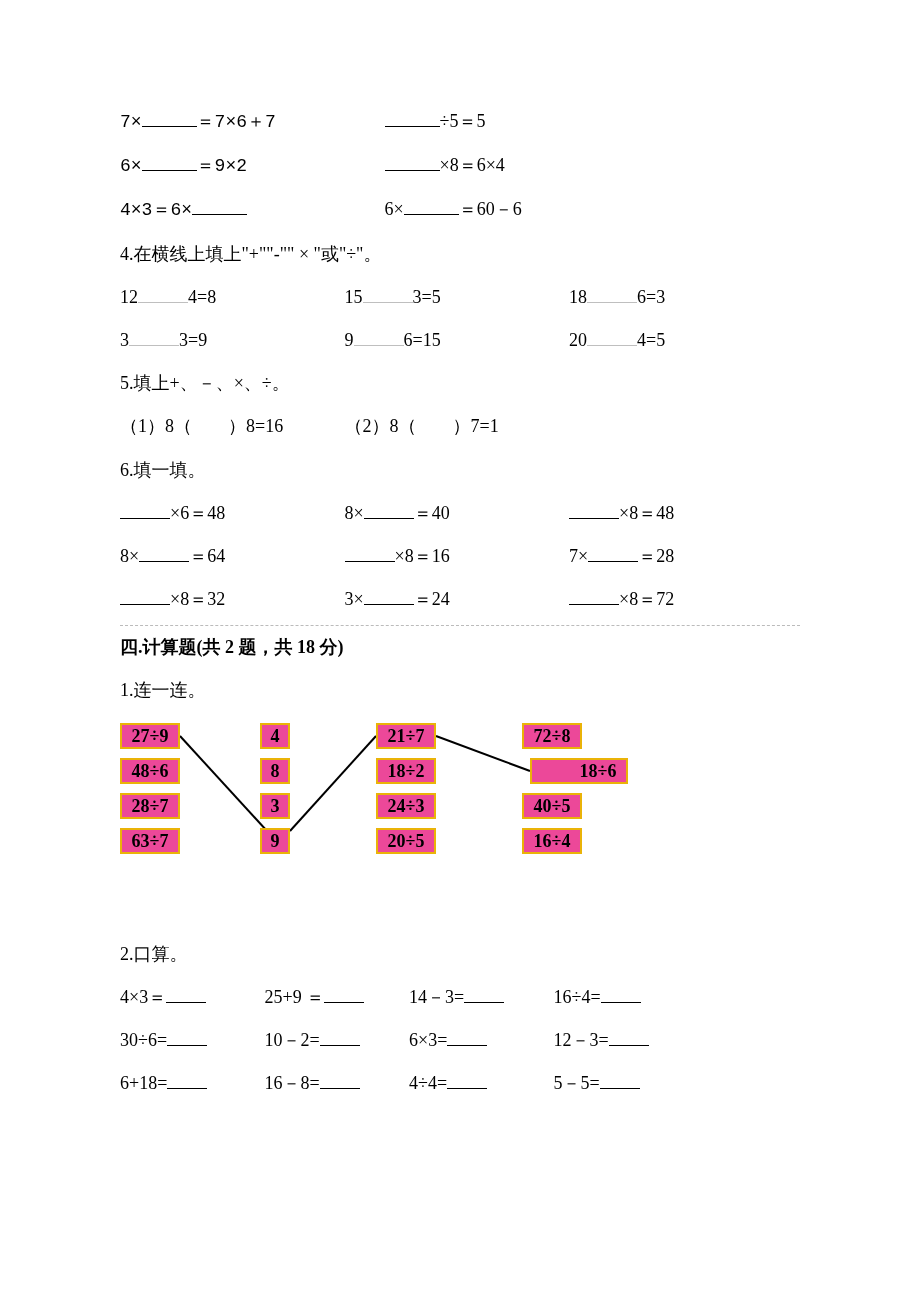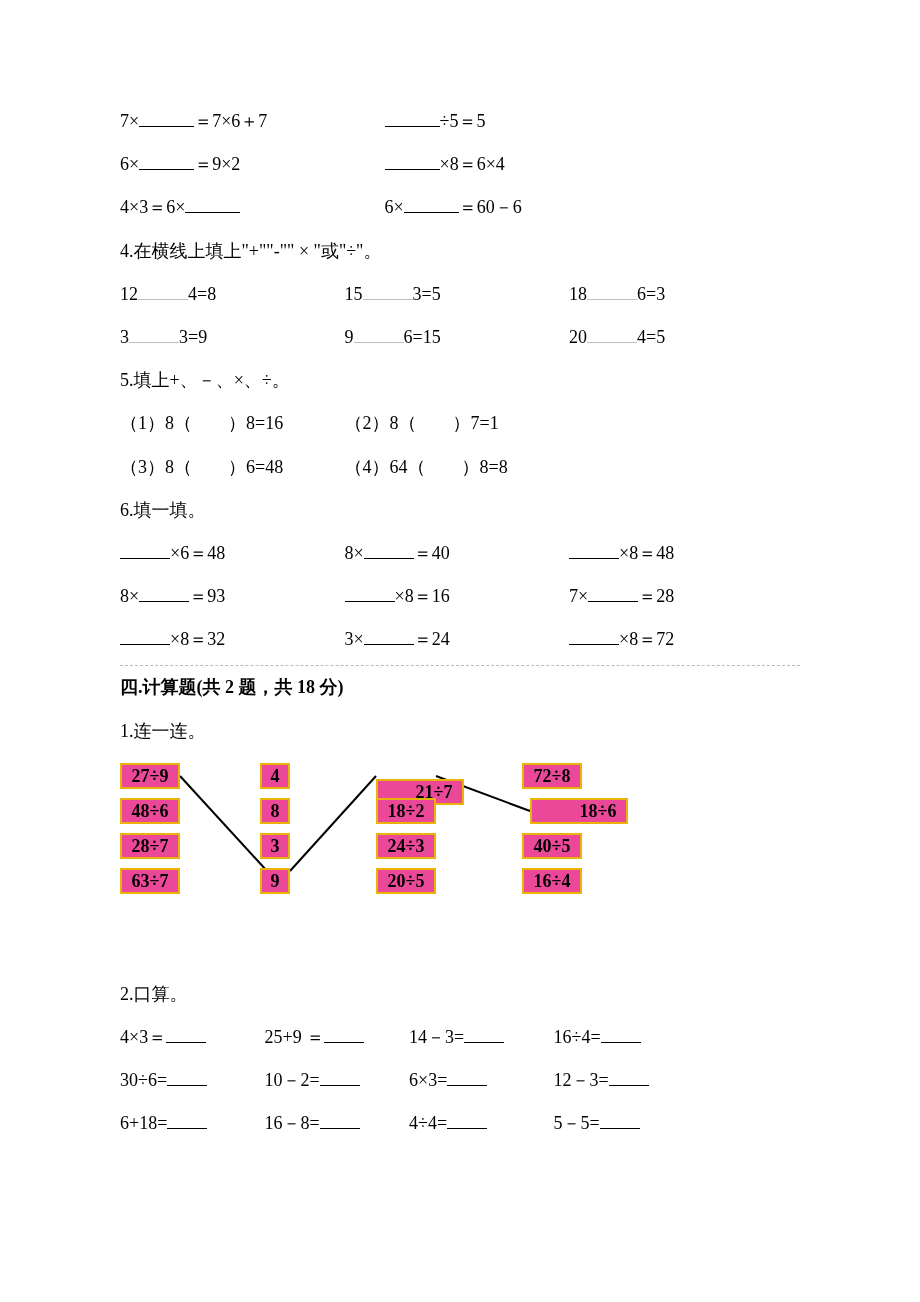--- a/index.html
+++ b/index.html
@@ -10,21 +10,21 @@
     font-size: 18px;
     color: #000;
     width: 920px;
   }
   .page {
     padding: 100px 120px 60px 120px;
     line-height: 2.4;
   }
   .row { white-space: nowrap; }
   .cell { display: inline-block; }
-  .w1 { width: 260px; }
+  .w1 { width: 260px; font-family: Liberation Mono, monospace; }
   .w2 { width: 220px; }
   .blank {
     display: inline-block;
     border-bottom: 1px solid #000;
     height: 1em;
     vertical-align: baseline;
     min-width: 50px;
   }
   .blank.short { min-width: 40px; }
   .blank.med { min-width: 55px; }
@@ -96,33 +96,29 @@
     <span class="cell w2"><span>3</span><span class="blank gray"></span><span>3=9</span></span>
     <span class="cell w2"><span>9</span><span class="blank gray"></span><span>6=15</span></span>
     <span class="cell"><span>20</span><span class="blank gray"></span><span>4=5</span></span>
   </div>
 
   <div>5.填上+、－、×、÷。</div>
   <div class="row">
     <span class="cell w2">（1）8（　　）8=16</span>
     <span class="cell">（2）8（　　）7=1</span>
   </div>
-  <div class="row">
-    <span class="cell w2">（3）8（　　）6=48</span>
-    <span class="cell">（4）64（　　）8=8</span>
-  </div>
 
   <div>6.填一填。</div>
   <div class="row">
     <span class="cell w2"><span class="blank"></span><span>×6＝48</span></span>
     <span class="cell w2"><span>8×</span><span class="blank"></span><span>＝40</span></span>
     <span class="cell"><span class="blank"></span><span>×8＝48</span></span>
   </div>
   <div class="row">
-    <span class="cell w2"><span>8×</span><span class="blank"></span><span>＝93</span></span>
+    <span class="cell w2"><span>8×</span><span class="blank"></span><span>＝64</span></span>
     <span class="cell w2"><span class="blank"></span><span>×8＝16</span></span>
     <span class="cell"><span>7×</span><span class="blank"></span><span>＝28</span></span>
   </div>
   <div class="row" style="margin-bottom:4px;">
     <span class="cell w2"><span class="blank"></span><span>×8＝32</span></span>
     <span class="cell w2"><span>3×</span><span class="blank"></span><span>＝24</span></span>
     <span class="cell"><span class="blank"></span><span>×8＝72</span></span>
   </div>
 
   <hr class="dashed-hr">
@@ -140,21 +136,21 @@
     <div class="mbox" style="left:0; top:0; width:56px;">27÷9</div>
     <div class="mbox" style="left:12; top:35px; width:56px;">48÷6</div>
     <div class="mbox" style="left:22; top:70px; width:56px;">28÷7</div>
     <div class="mbox" style="left:22; top:105px; width:56px;">63÷7</div>
 
     <div class="mbox" style="left:140px; top:0; width:26px;">4</div>
     <div class="mbox" style="left:140px; top:35px; width:26px;">8</div>
     <div class="mbox" style="left:140px; top:70px; width:26px;">3</div>
     <div class="mbox" style="left:140px; top:105px; width:26px;">9</div>
 
-    <div class="mbox" style="left:256px; top:16px; width:56px;padding-left:28px;">21÷7</div>
+    <div class="mbox" style="left:256px; top:0; width:56px;">21÷7</div>
     <div class="mbox" style="left:256px; top:35px; width:56px;">18÷2</div>
     <div class="mbox" style="left:256px; top:70px; width:56px;">24÷3</div>
     <div class="mbox" style="left:256px; top:105px; width:56px;text-align:center;">20÷5</div>
 
     <div class="mbox" style="left:402px; top:0; width:56px;">72÷8</div>
     <div class="mbox" style="left:410px; top:35px; width:56px;padding-left:38px;">18÷6</div>
     <div class="mbox" style="left:402px; top:70px; width:56px;">40÷5</div>
     <div class="mbox" style="left:402px; top:105px; width:56px;">16÷4</div>
   </div>
 

